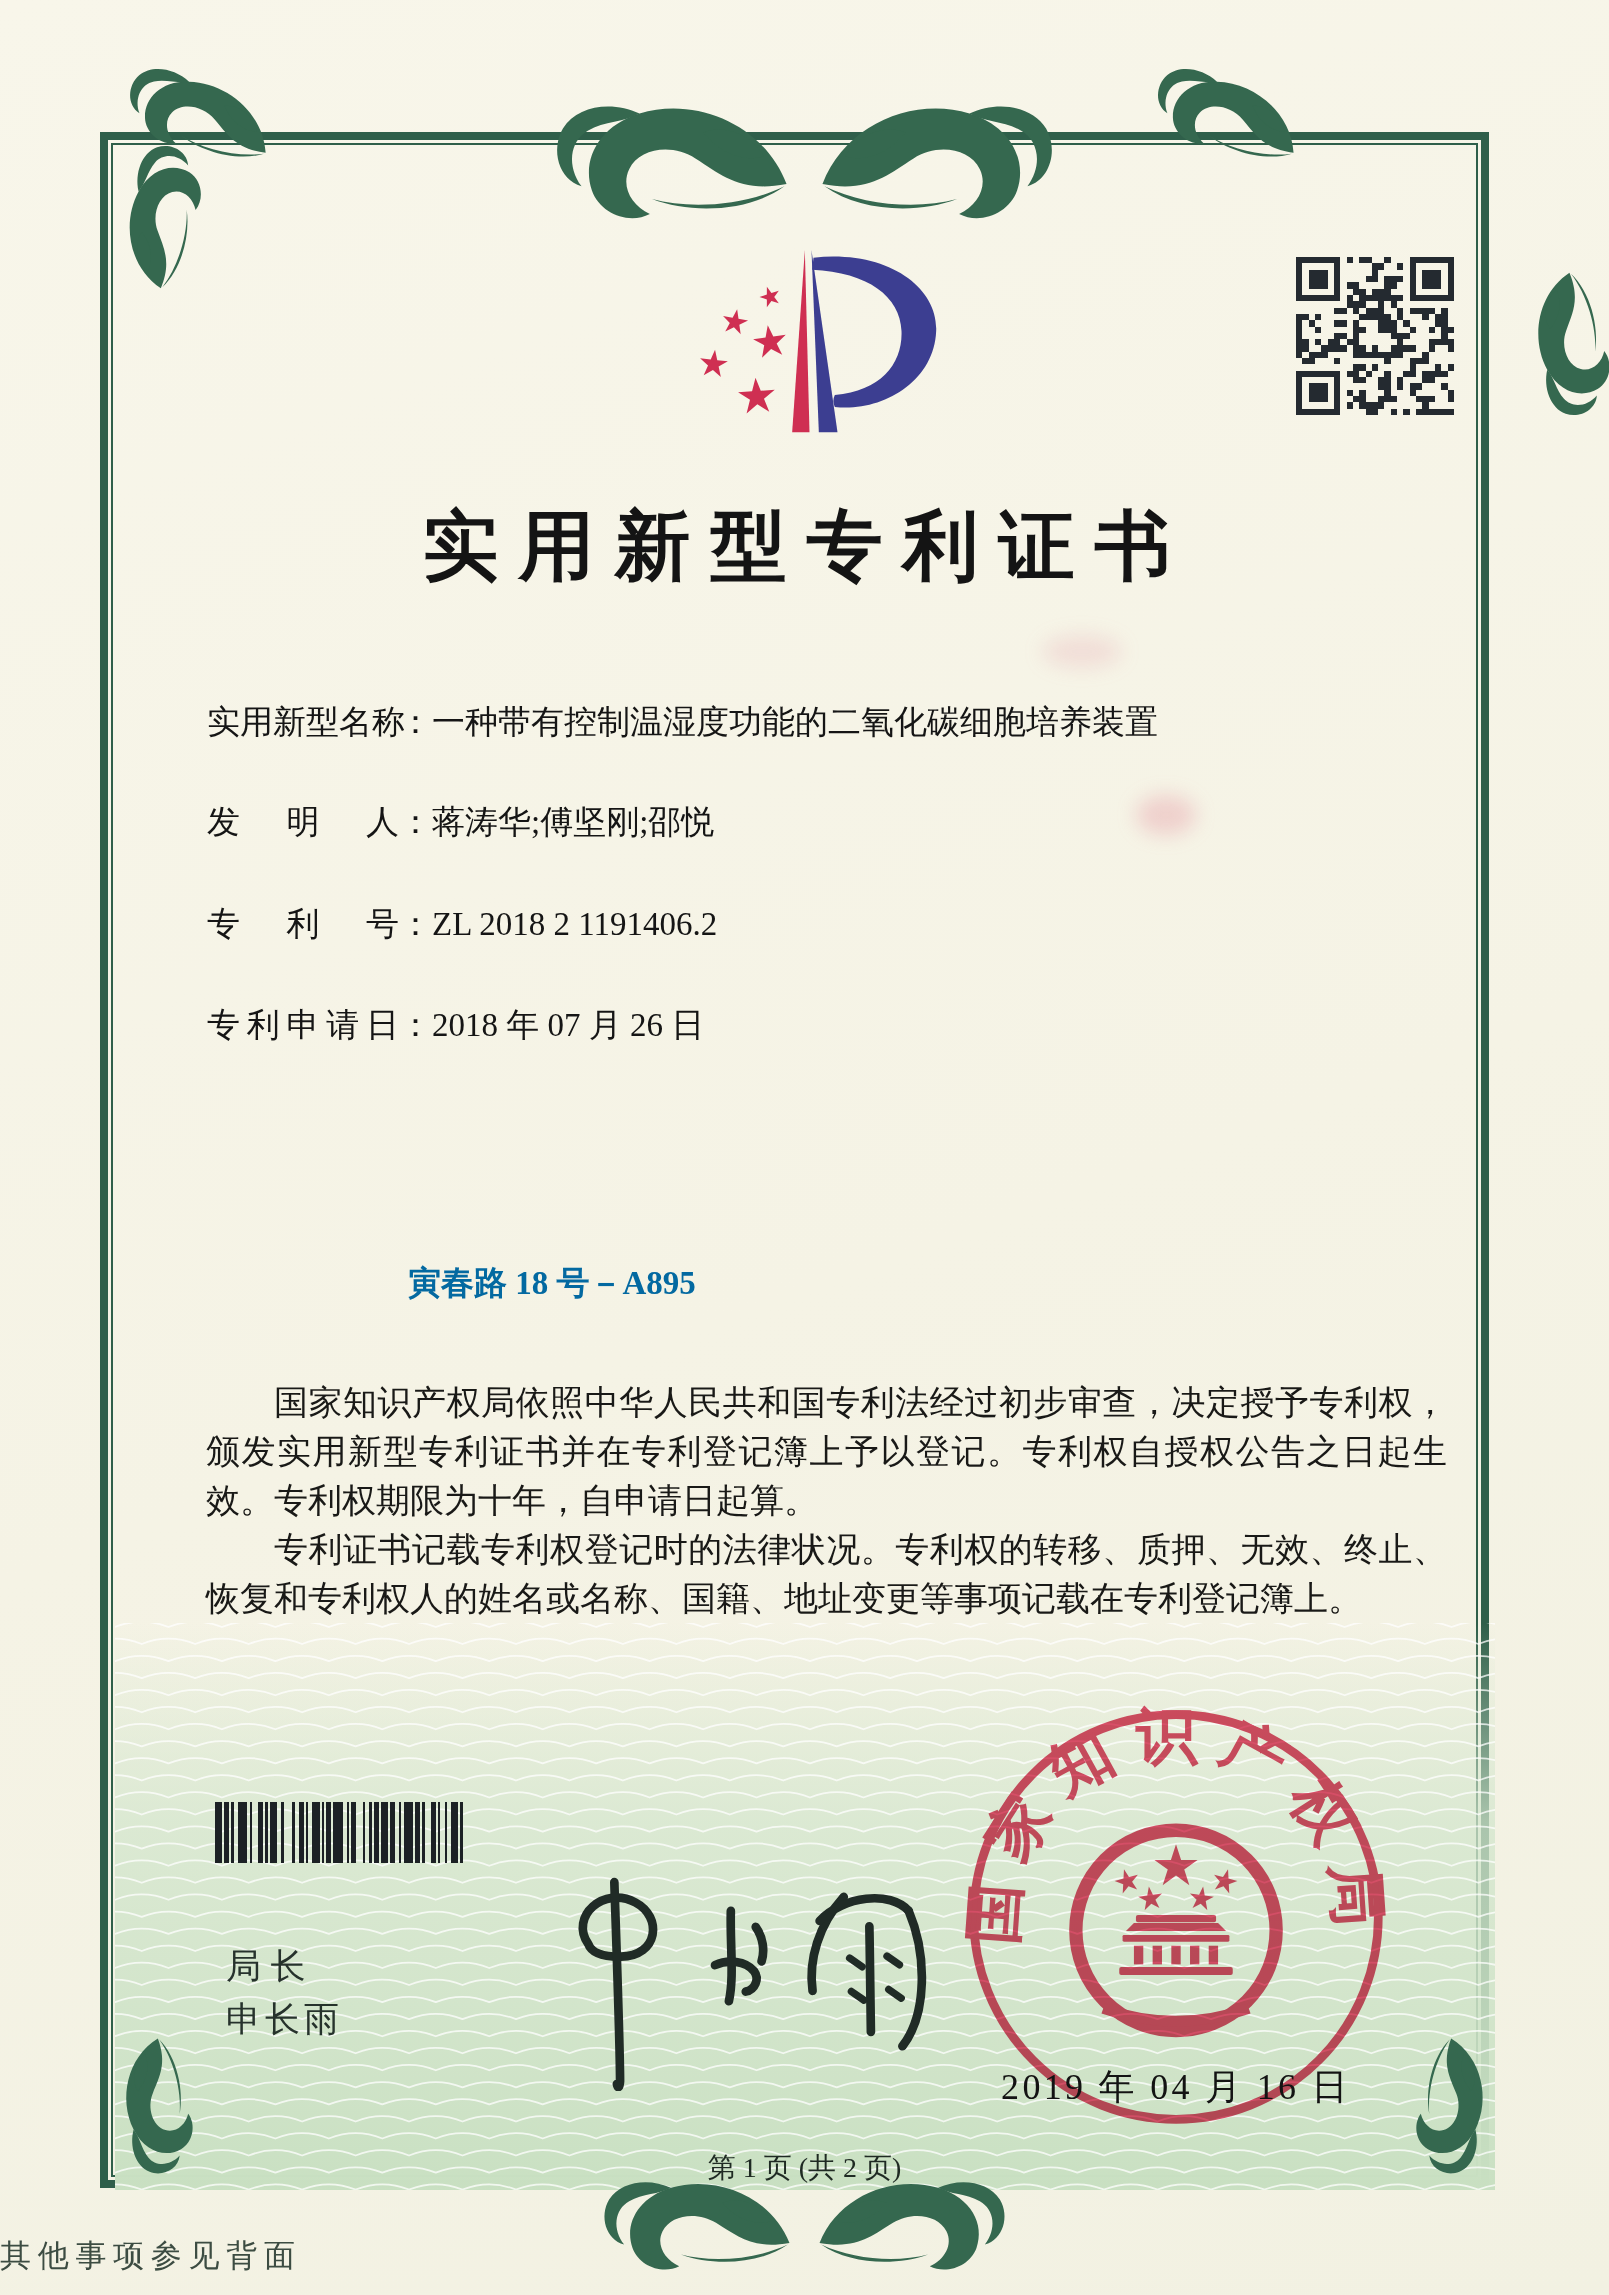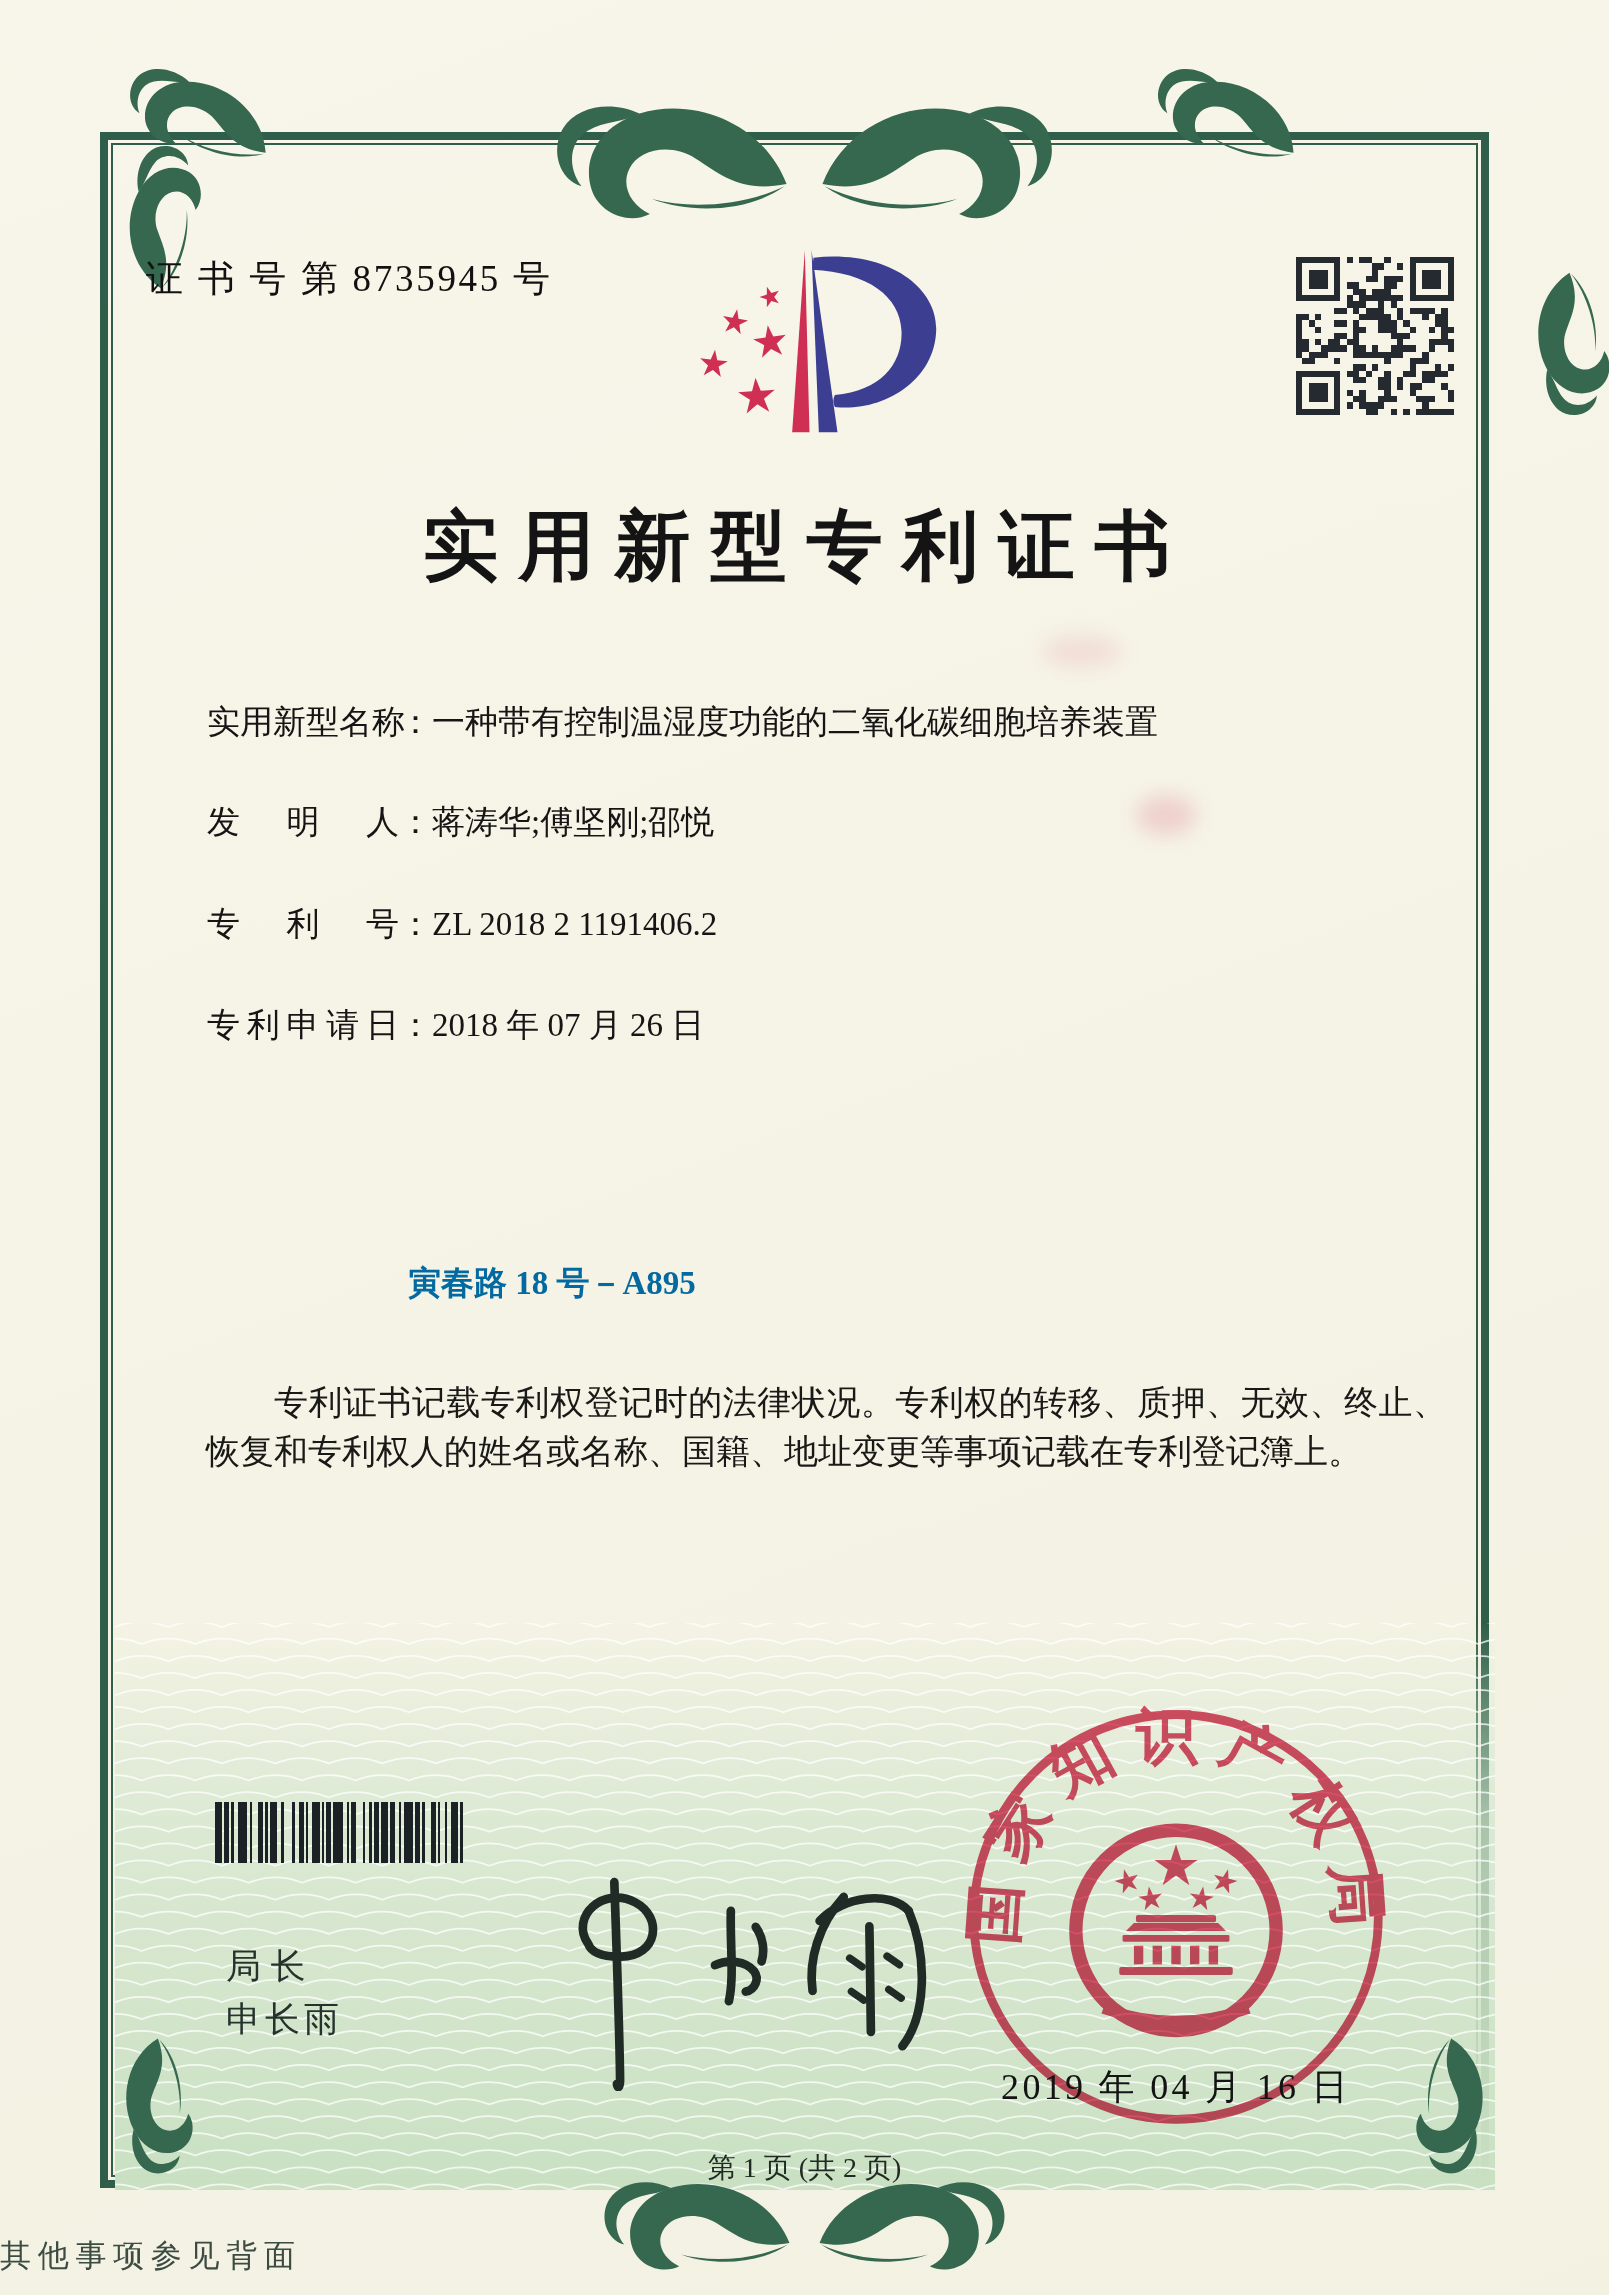--- a/index.html
+++ b/index.html
@@ -124,21 +124,20 @@
       <use href="#flourish" transform="translate(1974,140) rotate(18) scale(-1,1) rotate(0)"></use>
       <use href="#flourish" transform="translate(150,420) rotate(-78) scale(0.95)"></use>
       <use href="#flourish" transform="translate(2259,420) rotate(258) scale(-0.95,0.95)"></use>
       <use href="#flourish" transform="translate(1192,3238) scale(-1.25,1.25)"></use>
       <use href="#flourish" transform="translate(1217,3238) scale(1.25,1.25)"></use>
       <use href="#flourish" transform="translate(150,3060) rotate(-100) scale(-0.9,0.9)"></use>
       <use href="#flourish" transform="translate(2259,3060) rotate(100) scale(0.9)"></use>
     </g>
   </svg>
 
-  <div class="abs cert-no">证 书 号 第 8735945 号</div>
 
   <svg class="abs logo" width="287" height="220" viewBox="0 0 430 330">
     <polygon points="205,29 186,302 212,302" fill="#cf2f52"></polygon>
     <polygon points="215,29 226,302 254,302" fill="#3c3e91"></polygon>
     <path d="M218,40 C330,28 405,85 402,150 C399,228 318,272 250,264 C247,258 247,252 250,246 C320,240 352,198 350,150 C348,98 300,62 216,58 Z" fill="#3c3e91"></path>
     <g fill="#cf2f52">
       <use href="#star" transform="translate(153,99) scale(1.6) rotate(-18)"></use>
       <use href="#star" transform="translate(100,137) scale(2.0) rotate(10)"></use>
       <use href="#star" transform="translate(153,167) scale(2.6) rotate(-8)"></use>
       <use href="#star" transform="translate(68,200) scale(2.2) rotate(6)"></use>
@@ -455,20 +454,21 @@
   </div>
   <div class="abs frow" style="top:902px">
     <span class="flabel">专利号</span><span class="fcolon">：</span><span>ZL 2018 2 1191406.2</span>
   </div>
   <div class="abs frow" style="top:1003px">
     <span class="flabel">专利申请日</span><span class="fcolon">：</span><span>2018 年 07 月 26 日</span>
   </div>
   <div class="abs addr2" style="top:1261px">寅春路 18 号－A895</div>
 
   <div class="abs paras">
+    <p>国家知识产权局依照中华人民共和国专利法经过初步审查，决定授予专利权，颁发实用新型专利证书并在专利登记簿上予以登记。专利权自授权公告之日起生效。专利权期限为十年，自申请日起算。</p>
     <p>专利证书记载专利权登记时的法律状况。专利权的转移、质押、无效、终止、恢复和专利权人的姓名或名称、国籍、地址变更等事项记载在专利登记簿上。</p>
   </div>
 
   <div class="abs barcode" id="barcode">
       <div style="width:7.2px;margin-right:2.1px"></div>
       <div style="width:4.8px;margin-right:2.1px"></div>
       <div style="width:2.4px;margin-right:4.3px"></div>
       <div style="width:9.6px;margin-right:2.1px"></div>
       <div style="width:2.4px;margin-right:6.4px"></div>
       <div style="width:4.8px;margin-right:2.1px"></div>

